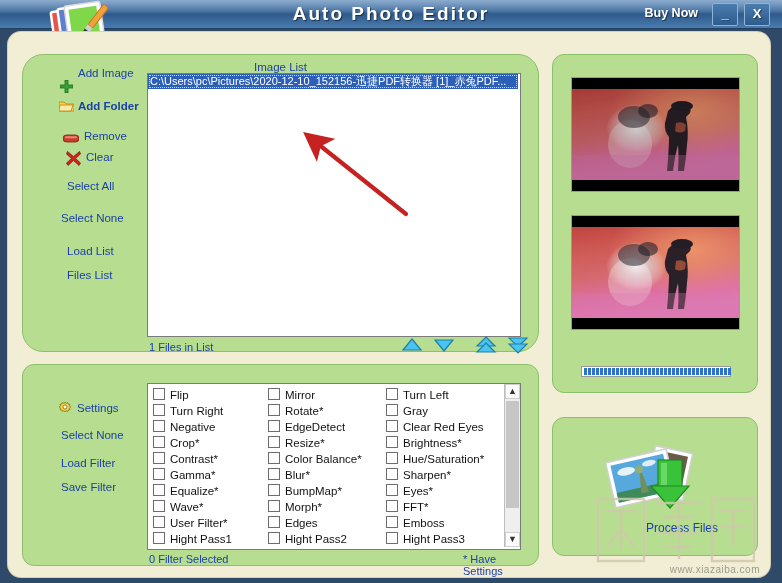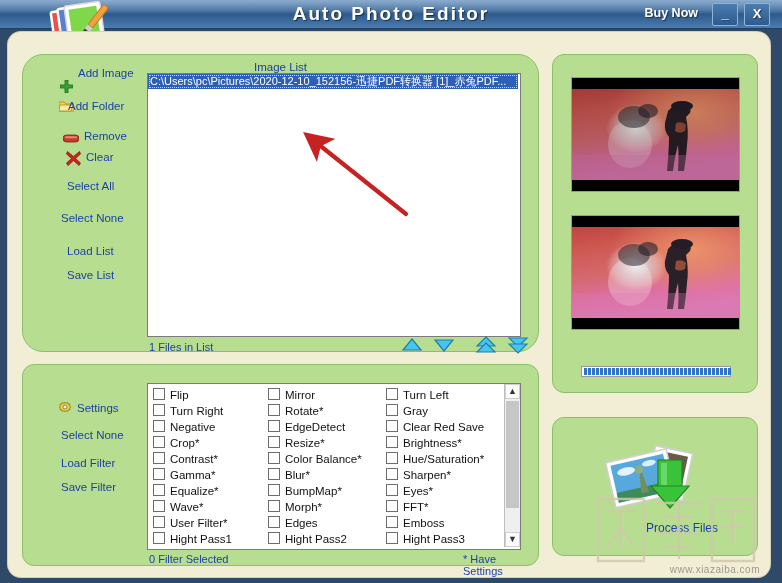--- a/index.html
+++ b/index.html
@@ -177,37 +177,37 @@
 
     <svg class="sideicon" style="position:absolute;left:37px;top:25px;width:13px;height:13px;" viewBox="0 0 13 13">
       <path d="M5 0h3v5h5v3H8v5H5V8H0V5h5z" fill="#35a335" stroke="#1d6b1d" stroke-width=".8"></path>
     </svg>
     <div class="sidelink" style="left:55px;top:12px;">Add Image</div>
 
     <svg style="position:absolute;left:36px;top:45px;width:15px;height:13px;" viewBox="0 0 15 13">
       <path d="M0 2h5l2 2h8v7H0z" fill="#f7cf54" stroke="#b8860b" stroke-width=".8"></path>
       <path d="M1 5h13l-2 6H0z" fill="#fde9a8" stroke="#b8860b" stroke-width=".8"></path>
     </svg>
-    <div class="sidelink" style="left:45px;top:45px;">Add Folder</div>
+    <div class="sidelink" style="left:55px;top:45px;font-weight:bold;">Add Folder</div>
 
     <svg style="position:absolute;left:40px;top:79px;width:16px;height:9px;" viewBox="0 0 16 9">
       <rect x="0" y="1" width="16" height="7" rx="3.5" fill="#c93b2a" stroke="#7d1f12" stroke-width=".8"></rect>
       <rect x="2" y="2.3" width="12" height="2" rx="1" fill="#e98878"></rect>
     </svg>
     <div class="sidelink" style="left:61px;top:75px;">Remove</div>
 
     <svg style="position:absolute;left:43px;top:96px;width:15px;height:15px;" viewBox="0 0 15 15">
       <path d="M1.5 0.5 L7.5 5.5 L13.5 0.5 L14.5 3 L9.5 7.5 L14.5 12 L13 14.5 L7.5 9.5 L2 14.5 L0.5 12 L5.5 7.5 L0.5 3 Z" fill="#cf2222" stroke="#7d1010" stroke-width=".7"></path>
     </svg>
     <div class="sidelink" style="left:63px;top:96px;">Clear</div>
 
     <div class="sidelink" style="left:44px;top:125px;">Select All</div>
     <div class="sidelink" style="left:38px;top:157px;">Select None</div>
     <div class="sidelink" style="left:44px;top:190px;">Load List</div>
-    <div class="sidelink" style="left:44px;top:214px;">Save List</div>
+    <div class="sidelink" style="left:44px;top:214px;">Files List</div>
 
     <div class="listbox" id="imagelist-box">
       <div id="selected-path">C:\Users\pc\Pictures\2020-12-10_152156-迅捷PDF转换器 [1]_赤兔PDF...</div>
     </div>
 
     <div id="files-count">1 Files in List</div>
 
     <svg class="navarrow" style="left:378px;" viewBox="0 0 22 20">
       <path d="M11 4 L20 15 L2 15 Z" fill="#49c4f0" stroke="#1f7fa8" stroke-width="1.2"></path>
     </svg>
@@ -256,21 +256,21 @@
           <div class="fitem"><span class="fcheck"></span><span>Color Balance*</span></div>
           <div class="fitem"><span class="fcheck"></span><span>Blur*</span></div>
           <div class="fitem"><span class="fcheck"></span><span>BumpMap*</span></div>
           <div class="fitem"><span class="fcheck"></span><span>Morph*</span></div>
           <div class="fitem"><span class="fcheck"></span><span>Edges</span></div>
           <div class="fitem"><span class="fcheck"></span><span>Hight Pass2</span></div>
         </div>
       <div class="fl-col" id="fcol2" style="left:238px;">
           <div class="fitem"><span class="fcheck"></span><span>Turn Left</span></div>
           <div class="fitem"><span class="fcheck"></span><span>Gray</span></div>
-          <div class="fitem"><span class="fcheck"></span><span>Clear Red Save</span></div>
+          <div class="fitem"><span class="fcheck"></span><span>Clear Red Eyes</span></div>
           <div class="fitem"><span class="fcheck"></span><span>Brightness*</span></div>
           <div class="fitem"><span class="fcheck"></span><span>Hue/Saturation*</span></div>
           <div class="fitem"><span class="fcheck"></span><span>Sharpen*</span></div>
           <div class="fitem"><span class="fcheck"></span><span>Eyes*</span></div>
           <div class="fitem"><span class="fcheck"></span><span>FFT*</span></div>
           <div class="fitem"><span class="fcheck"></span><span>Emboss</span></div>
           <div class="fitem"><span class="fcheck"></span><span>Hight Pass3</span></div>
         </div>
 
       <div id="fl-scroll">

